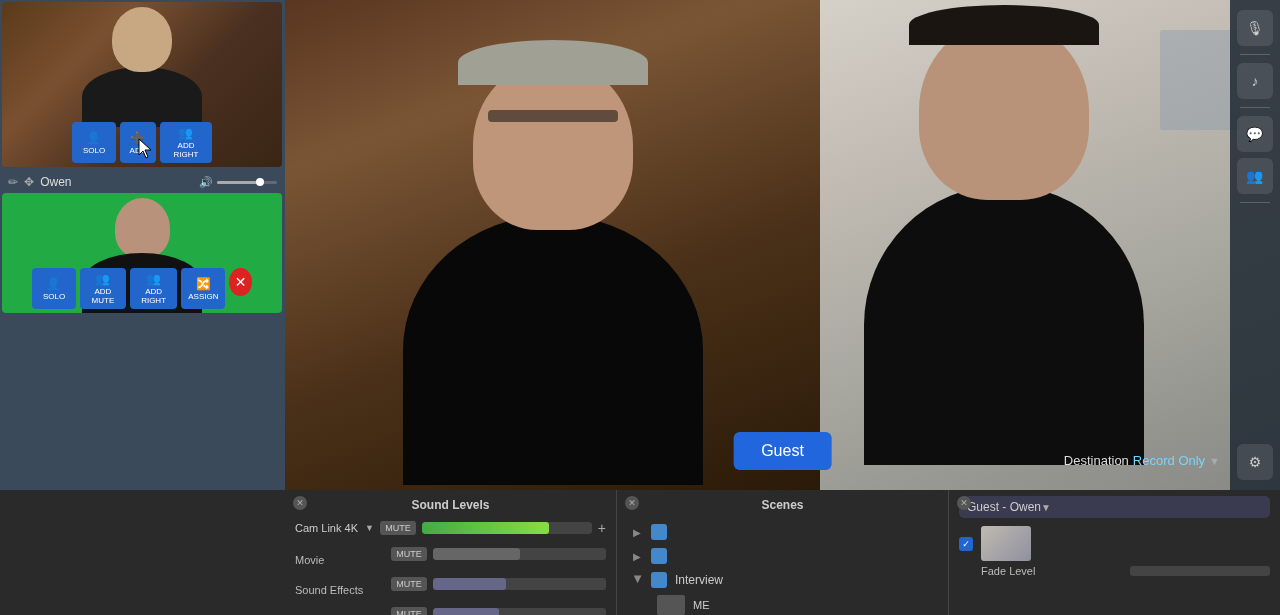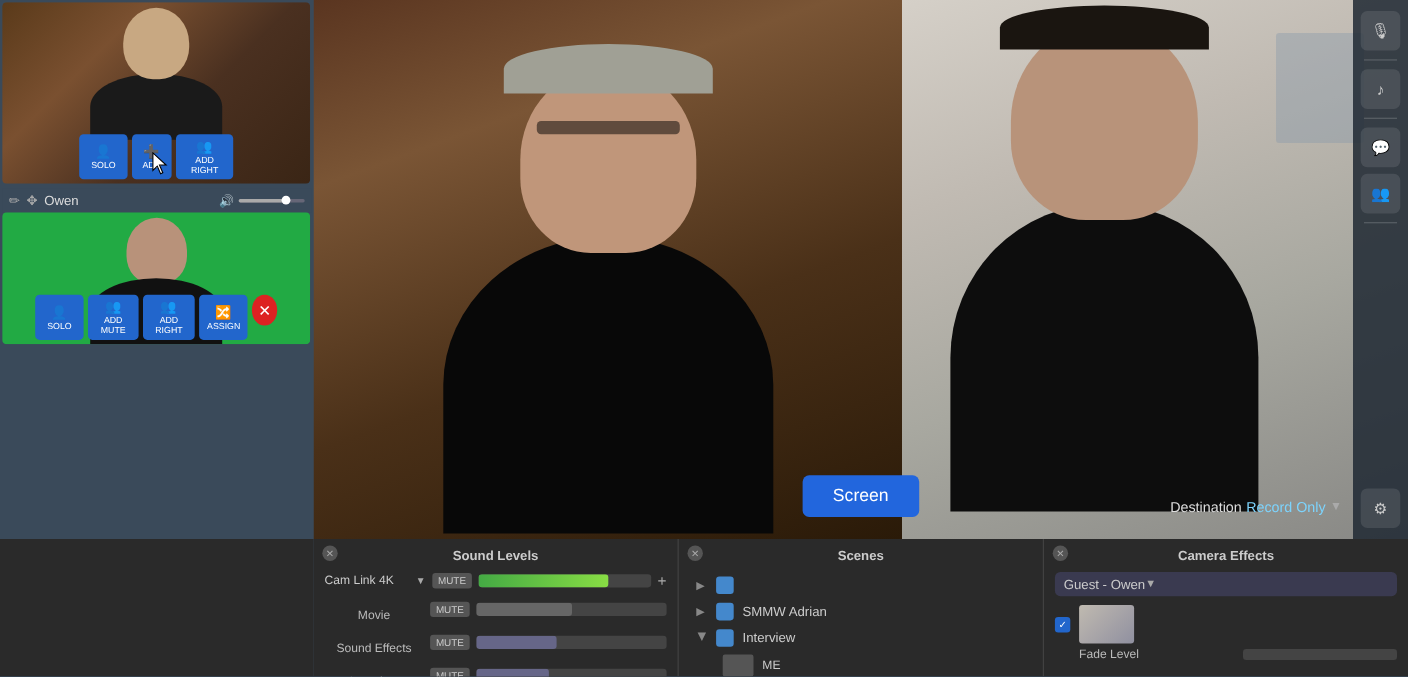--- a/index.html
+++ b/index.html
@@ -361,21 +361,21 @@
       display: flex;
       align-items: center;
       margin-bottom: 6px;
       gap: 6px;
     }
 
     .sound-label {
       color: #bbb;
       font-size: 11px;
       width: 90px;
-      text-align: center;
+      text-align: left;
       margin-top: 12px;
     }
 
     .mute-btn {
       background: #555;
       color: #ccc;
       border: none;
       border-radius: 3px;
       padding: 2px 5px;
       font-size: 9px;
@@ -555,21 +555,21 @@
       bottom: 0;
       left: 0;
       width: 285px;
       height: 125px;
       background: #2a2a2a;
     }
 
     .cam-link-dropdown {
       display: flex;
       align-items: center;
-      gap: 20px;
+      gap: 7px;
     }
 
     .cam-link-text {
       color: #ccc;
       font-size: 11px;
     }
 
     .dropdown-arrow {
       color: #aaa;
       font-size: 9px;
@@ -679,21 +679,21 @@
           <div style="width:170px;height:180px;background:#b8937a;border-radius:50% 50% 40% 40%;margin:10px auto 0;position:relative;">
 
             <div style="position:absolute;top:-15px;left:-10px;right:-10px;height:40px;background:#1a1510;border-radius:50% 50% 0 0;"></div>
           </div>
           <div style="width:280px;height:280px;background:#0d0d0d;border-radius:50% 50% 0 0;margin:-15px auto 0;"></div>
         </div>
       </div>
     </div>
 
     <div class="record-button-container">
-      <button class="record-button">Screen</button>
+      <button class="record-button">Guest</button>
     </div>
 
     <div class="destination-label">
       <span>Destination</span>
       <span class="dest-value">Record Only</span>
       <span style="font-size:11px;color:#aaa;">▼</span>
     </div>
 
   </div>
 
@@ -766,39 +766,37 @@
       <div class="panel-title">Scenes</div>
 
       <div class="scene-row">
         <span class="scene-arrow">▶</span>
         <div class="scene-color-box" style="background:#4488cc;"></div>
       </div>
 
       <div class="scene-row">
         <span class="scene-arrow">▶</span>
         <div class="scene-color-box" style="background:#4488cc;"></div>
-        <span class="scene-name">SMMW Adrian</span>
       </div>
 
       <div class="scene-row">
         <span class="scene-arrow" style="transform:rotate(90deg);display:inline-block;">▶</span>
         <div class="scene-color-box" style="background:#4488cc;"></div>
         <span class="scene-name">Interview</span>
       </div>
 
       <div class="scene-sub-row">
         <div class="scene-thumbnail" style="background:#555;"></div>
         <span class="scene-name">ME</span>
       </div>
 
     </div>
 
     <div class="bottom-panel">
       <div class="panel-close">✕</div>
-      <div class="panel-title">Camera Effects</div>
 
       <div class="camera-select">
         <span class="camera-select-text">Guest - Owen</span>
         <span class="camera-select-arrow">▼</span>
       </div>
 
       <div class="effect-row">
         <div class="effect-checkbox">✓</div>
         <div class="effect-thumbnail" style="background:linear-gradient(135deg,#c0bab0,#9090a0);"></div>
       </div>

